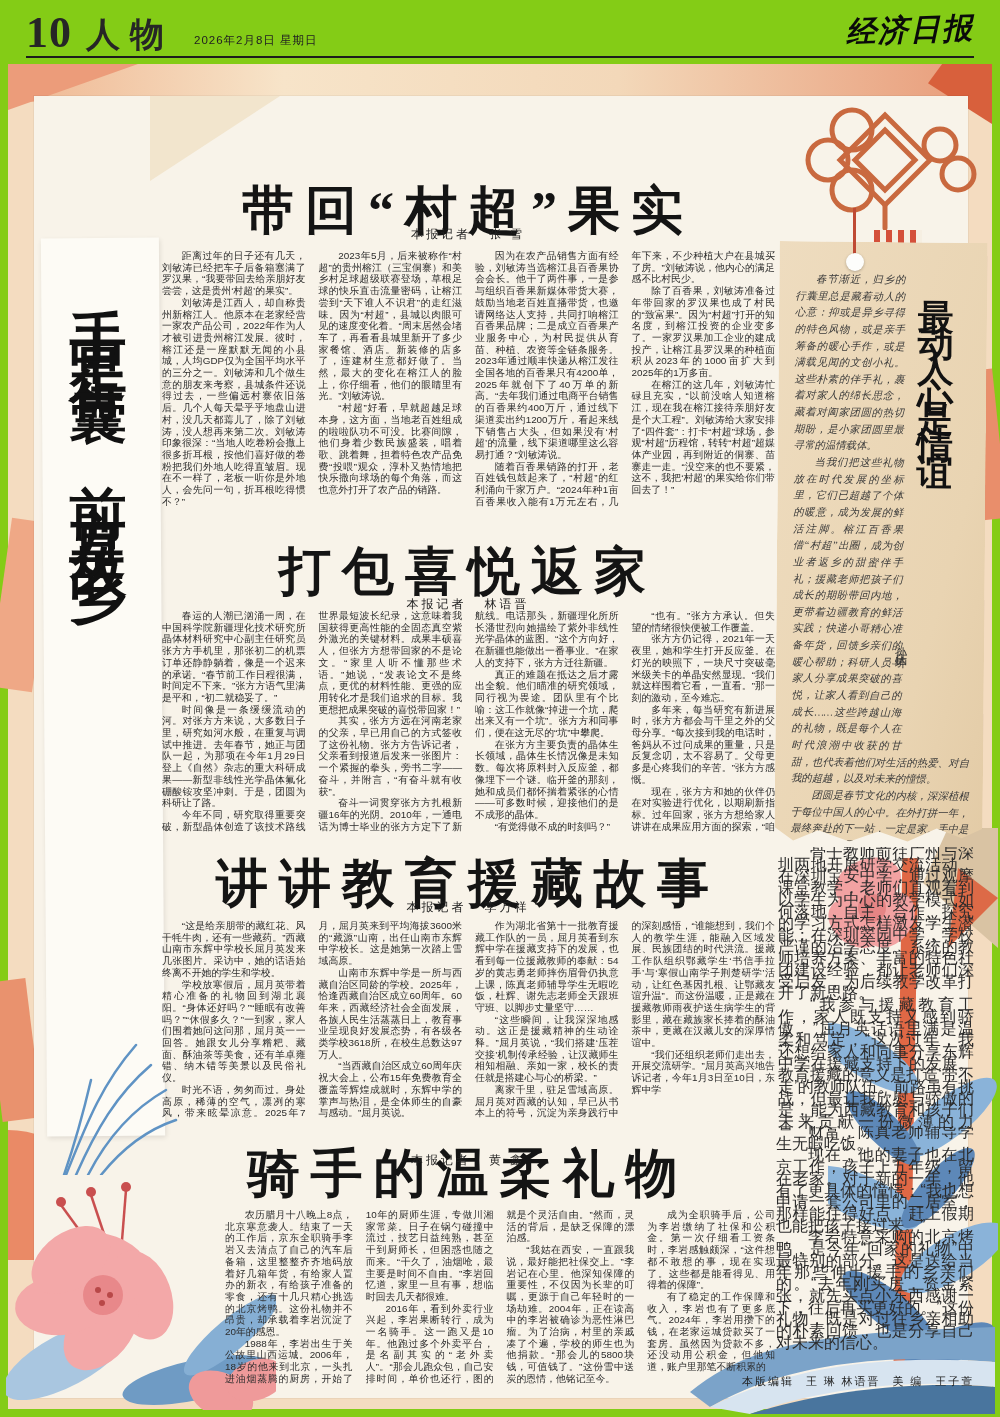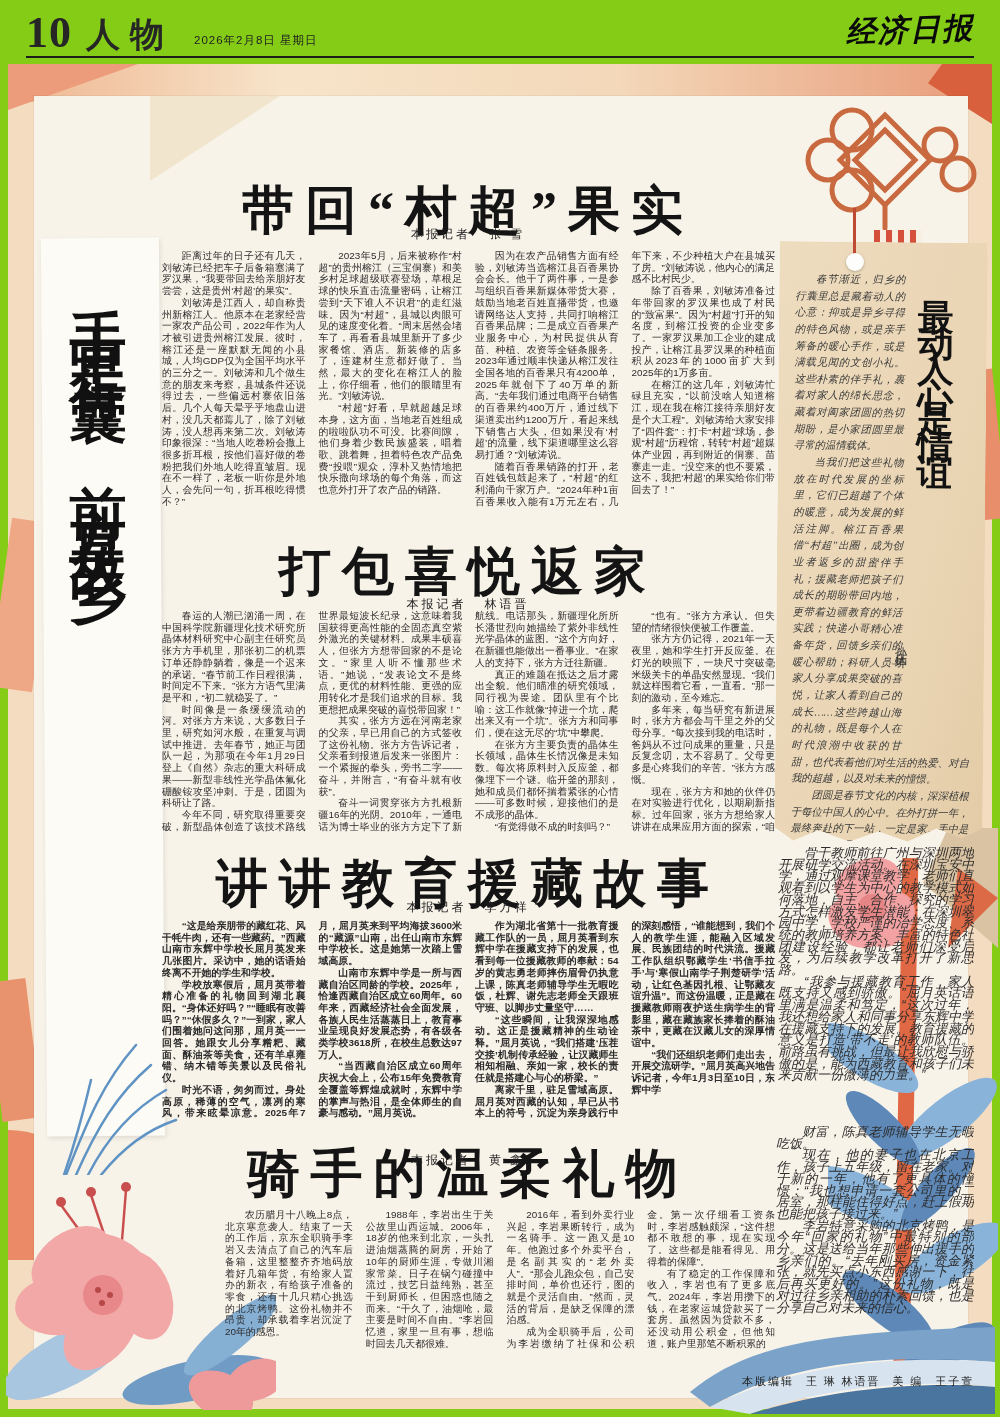--- a/index.html
+++ b/index.html
@@ -44,24 +44,24 @@
   .a-byline { position:absolute; left:160px; width:616px; text-align:center; z-index:6;
     font-size:12px; letter-spacing:3px; color:#222; font-family:"Liberation Serif", serif; }
   .a-body { position:absolute; z-index:6; column-gap:13px; overflow:hidden;
     font-size:9.9px; line-height:11.7px; text-align:justify; color:#2c2c2c; }
   .a-body p, .rail p, .note-body p { text-indent:2em; margin:0; }
   #a1-title { top:176px; } #a1-byline { top:226px; } 
   #a1-body { left:162px; top:250px; width:613px; height:266px; column-count:4; }
   #a2-title { top:537px;text-align:center; } #a2-byline { top:590px;margin-top:6px; }
   #a2-body { left:162px; top:610px; width:613px; height:230px; column-count:4; }
   #a3-title { top:849px; } #a3-byline { top:899px; }
-  #a3-body { left:162px; top:920px; width:613px; height:214px; column-count:4;font-weight:bold; }
+  #a3-body { left:162px; top:920px; width:613px; height:214px; column-count:4; }
   #a4-title { top:1139px; } #a4-byline { top:1152px; }
   #a4-body { left:225px; top:1209px; width:550px; height:176px; column-count:4; }
-  .rail { position:absolute; z-index:6; overflow:hidden; font-size:13px; line-height:11.7px; text-align:justify; color:#2c2c2c;font-style:italic; }
+  .rail { position:absolute; z-index:6; overflow:hidden; font-size:16px; line-height:11.7px; text-align:justify; color:#2c2c2c; }
   #rail-a3 { left:778px; top:847px; width:196px; height:284px; }
   #rail-a4 { left:776px; top:1126px; width:198px; height:244px; }
   
   .note {
     position:absolute; left:777px; top:242px; width:208px; height:604px; z-index:5;
     background:linear-gradient(105deg,#eedcbf 0%,#e9d4b2 70%,#e3cba6 100%);
     transform:rotate(.5deg); box-shadow:2px 3px 7px rgba(0,0,0,.15);
     clip-path:polygon(0 0,100% 0,100% 97%,90% 98.6%,78% 97%,64% 99.2%,50% 97.6%,36% 99.3%,21% 97.5%,9% 99.2%,0 97%);
   }
   .note-inner { position:relative; height:100%; padding:30px 14px 14px 16px; }
@@ -187,20 +187,21 @@
 
   <div id="a4-title" class="a-title">骑手的温柔礼物</div>
   <div id="a4-byline" class="a-byline">
     <span>本报记者</span>&nbsp;&nbsp;
     <span>黄 鑫</span>
   </div>
   <div id="a4-body" class="a-body">
       <p>农历腊月十八晚上8点，北京寒意袭人。结束了一天的工作后，京东全职骑手李岩又去清点了自己的汽车后备箱，这里整整齐齐地码放着好几箱年货，有给家人置办的新衣，有给孩子准备的零食，还有十几只精心挑选的北京烤鸭。这份礼物并不昂贵，却承载着李岩沉淀了20年的感恩。</p>
       <p>1988年，李岩出生于关公故里山西运城。2006年，18岁的他来到北京，一头扎进油烟蒸腾的厨房，开始了10年的厨师生涯，专做川湘家常菜。日子在锅勺碰撞中流过，技艺日益纯熟，甚至干到厨师长，但困惑也随之而来。“干久了，油烟呛，最主要是时间不自由。”李岩回忆道，家里一旦有事，想临时回去几天都很难。</p>
       <p>2016年，看到外卖行业兴起，李岩果断转行，成为一名骑手。这一跑又是10年。他跑过多个外卖平台，是名副其实的“老外卖人”。“那会儿跑众包，自己安排时间，单价也还行，图的就是个灵活自由。”然而，灵活的背后，是缺乏保障的漂泊感。</p>
+      <p>“我姑在西安，一直跟我说，最好能把社保交上。”李岩记在心里。他深知保障的重要性，不仅因为长辈的叮嘱，更源于自己年轻时的一场劫难。2004年，正在读高中的李岩被确诊为恶性淋巴瘤。为了治病，村里的亲戚凑了个遍，学校的师生也为他捐款。“那会儿的5800块钱，可值钱了。”这份雪中送炭的恩情，他铭记至今。</p>
       <p>成为全职骑手后，公司为李岩缴纳了社保和公积金。第一次仔细看工资条时，李岩感触颇深，“这件想都不敢想的事，现在实现了。这些都是能看得见、用得着的保障”。</p>
       <p>有了稳定的工作保障和收入，李岩也有了更多底气。2024年，李岩用攒下的钱，在老家运城贷款买了一套房。虽然因为贷款不多，还没动用公积金，但他知道，账户里那笔不断积累的</p>
     </div>
   <div id="rail-a4" class="rail">
       <p>财富，陈真老师辅导学生无暇吃饭。</p>
       <p>现在，他的妻子也在北京工作，孩子上五年级，留在老家。对于新的一年，他有了更具体的憧憬：“我也想申请一套公司里的二居室，那样能住得好点，赶上假期也能把孩子接过来。”</p>
       <p>李岩特意采购的北京烤鸭，是今年“回家的礼物”中最特别的部分。这是送给当年那些伸出援手的乡亲们的。“去年刚买房，资金紧张，就先买点小东西感谢一下，往后再买更好的。”这份礼物，既是对过往乡亲相助的朴素回馈，也是分享自己对未来的信心。</p>
     </div>
 
   <div class="note">

